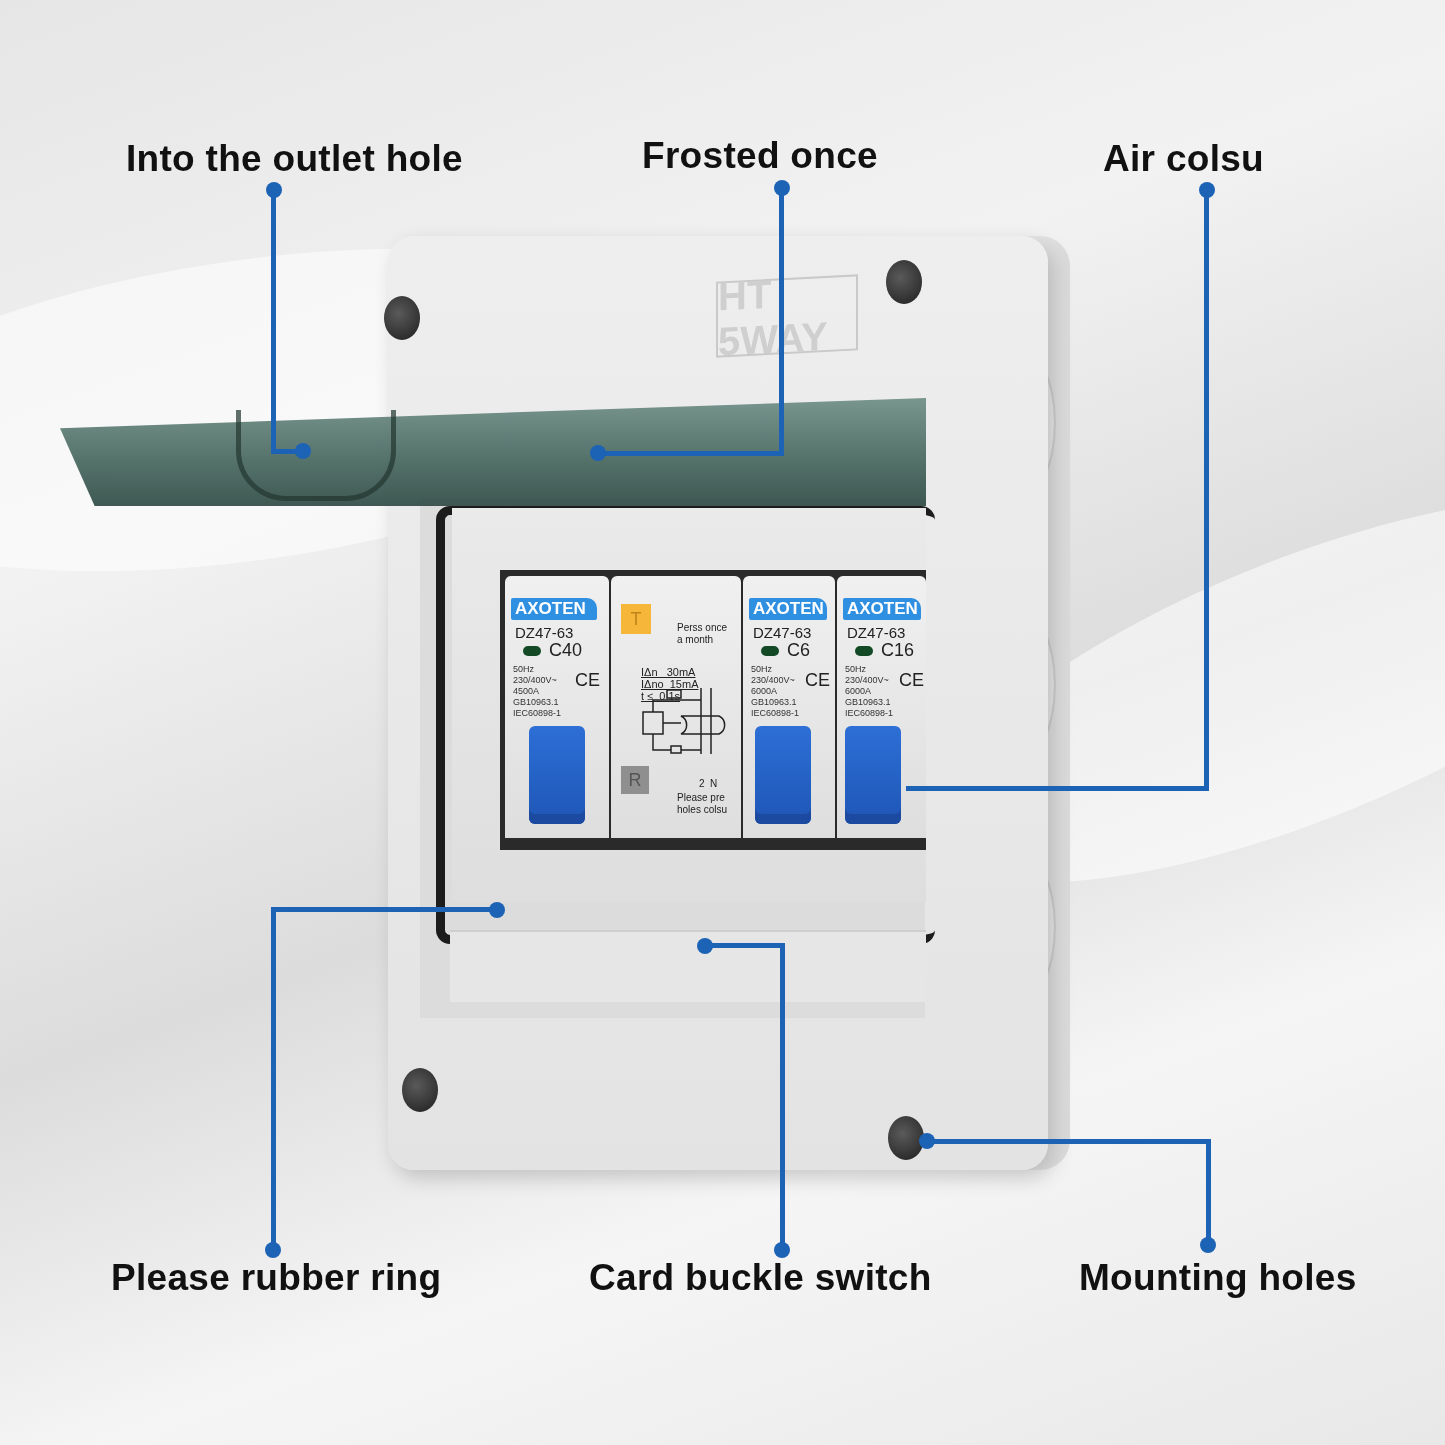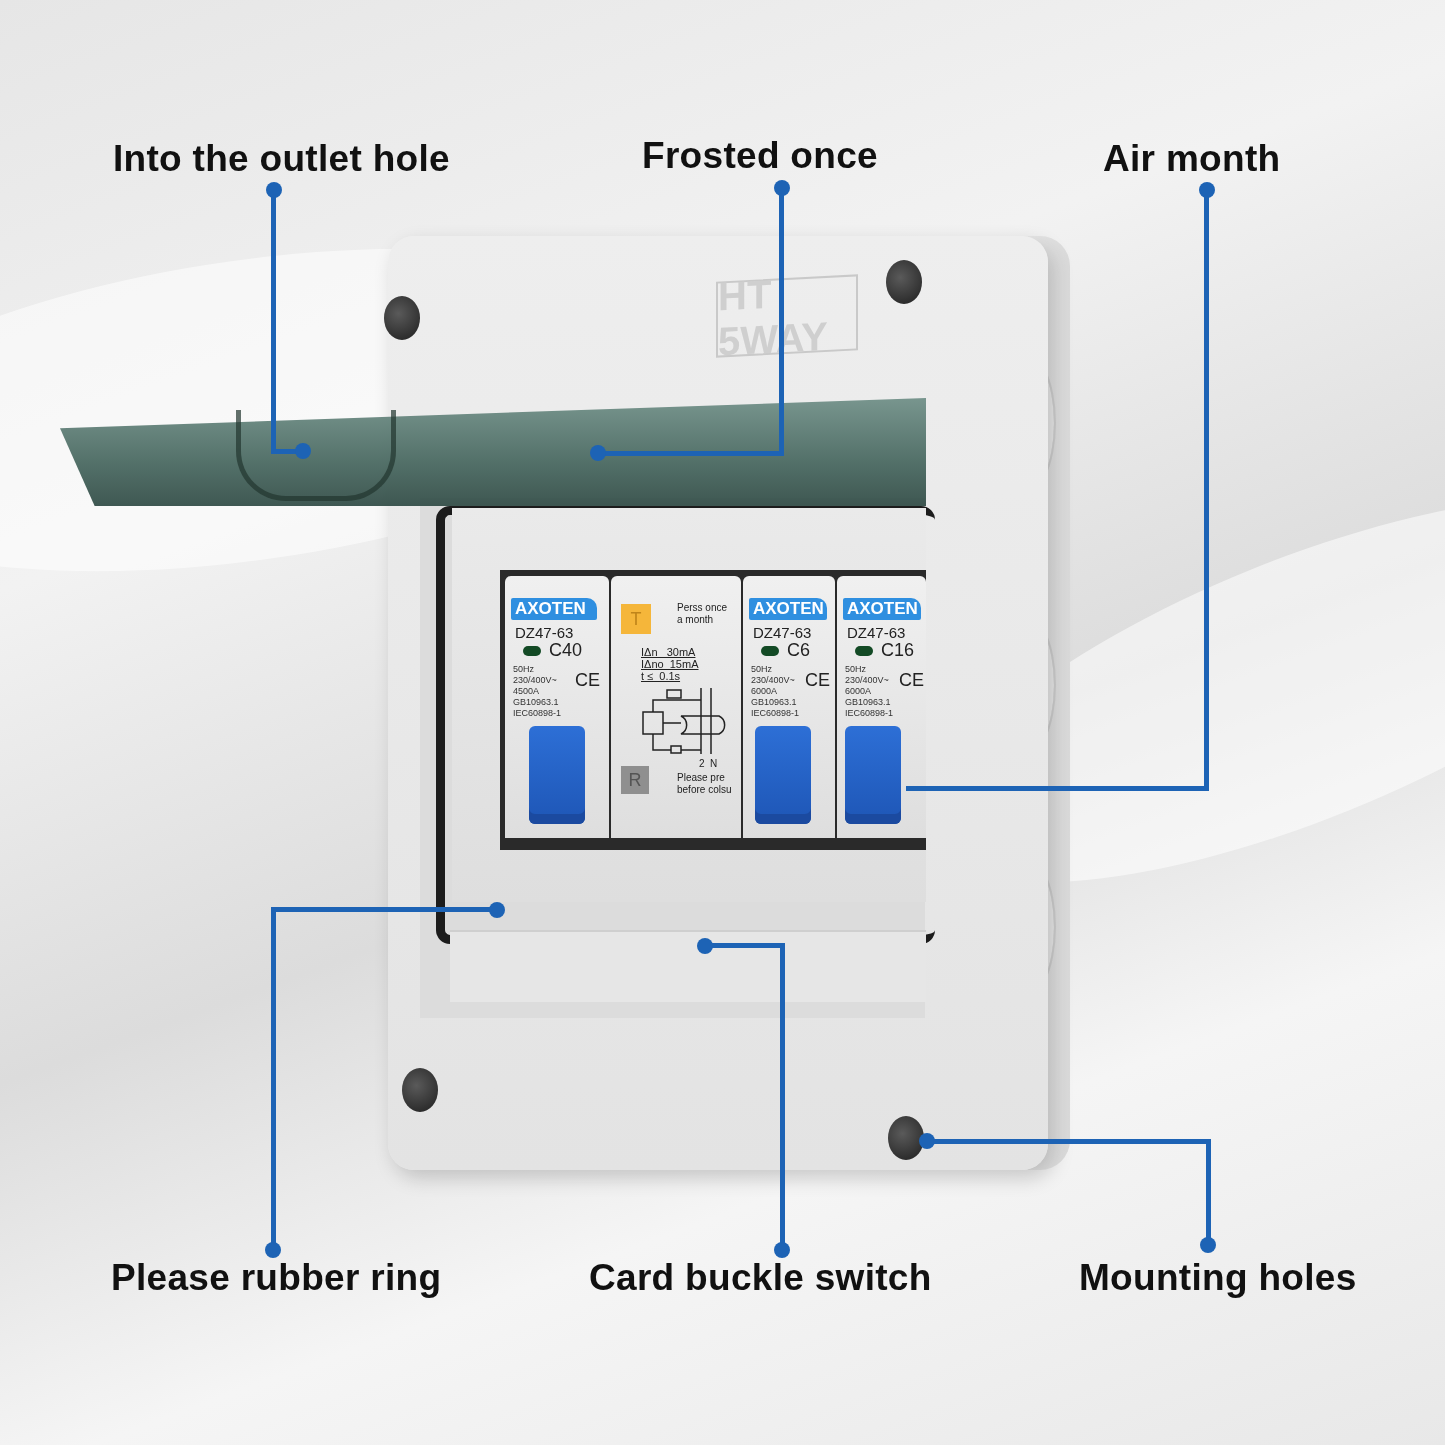--- a/index.html
+++ b/index.html
@@ -28,21 +28,21 @@
   .mcb{position:absolute;top:576px;height:262px;background:linear-gradient(180deg,#f0f0f0,#dedede);border-radius:6px 6px 0 0;overflow:hidden;}
   .brand{position:absolute;left:6px;top:22px;width:82px;height:22px;background:#2f8fe0;color:#fff;font-weight:bold;font-size:17px;display:flex;align-items:center;padding-left:4px;border-radius:2px 10px 2px 2px;}
   .model{position:absolute;left:10px;top:48px;font-size:15px;color:#222;}
   .led{position:absolute;left:18px;top:70px;width:18px;height:10px;border-radius:6px;background:#134a25;}
   .rating{position:absolute;left:44px;top:64px;font-size:18px;color:#222;}
   .specs{position:absolute;left:8px;top:88px;font-size:9px;line-height:11px;color:#333;white-space:pre;}
   .ce{position:absolute;left:70px;top:94px;font-size:18px;color:#222;}
   .handle{position:absolute;left:24px;top:150px;width:56px;height:98px;background:linear-gradient(180deg,#2d6fd6,#1e56b6);border-radius:6px;box-shadow:inset 0 -10px 0 #1b4aa0;}
   .rcd-t{position:absolute;left:10px;top:28px;width:30px;height:30px;background:#f5b63a;color:#c0851a;font-size:18px;text-align:center;line-height:30px;}
   .rcd-r{position:absolute;left:10px;top:190px;width:28px;height:28px;background:#8f8f8f;color:#555;font-size:18px;text-align:center;line-height:28px;}
-  .rcd-txt{position:absolute;font-size:10px;line-height:12px;color:#222;white-space:pre;}
+  .rcd-txt{position:absolute;font-size:10px;line-height:12px;color:#222;white-space:pre;margin-top:20px;}
 </style>
 </head>
 <body>
 
 <div class="bg-swoosh" style="left:-200px;top:260px;width:900px;height:300px;transform:rotate(-8deg);"></div>
 <div class="bg-swoosh" style="left:900px;top:560px;width:800px;height:260px;transform:rotate(-22deg);"></div>
 
 <div class="box-side">
   <div class="knock" style="left:22px;top:110px;"></div>
   <div class="knock" style="left:22px;top:372px;"></div>
@@ -84,21 +84,21 @@
 t ≤  0.1s</div>
   <svg style="position:absolute;left:30px;top:112px;" width="88" height="70">
     <rect x="2" y="24" width="20" height="22" fill="none" stroke="#222" stroke-width="1.5"></rect>
     <rect x="26" y="2" width="14" height="8" fill="none" stroke="#222" stroke-width="1.5"></rect>
     <path d="M12 24 V12 H60 M22 35 H40 M40 28 a10 10 0 0 1 0 18 H78 a10 10 0 0 0 0 -18 Z M12 46 V62 H30 M40 62 H60 V12 M70 0 V66 M60 0 V66" fill="none" stroke="#222" stroke-width="1.5"></path>
     <rect x="30" y="58" width="10" height="7" fill="none" stroke="#222" stroke-width="1.5"></rect>
   </svg>
   <div class="rcd-txt" style="left:88px;top:182px;">2  N</div>
   <div class="rcd-r">R</div>
   <div class="rcd-txt" style="left:66px;top:196px;">Please pre
-before colsu</div>
+holes colsu</div>
 </div>
 
 <div class="mcb" style="left:743px;width:92px;">
   <div class="brand" style="width:74px;">AXOTEN</div>
   <div class="model">DZ47-63</div>
   <div class="led"></div>
   <div class="rating">C6</div>
   <div class="specs">50Hz
 230/400V~
 6000A
@@ -147,18 +147,18 @@
 <div class="dot" style="left:705px;top:946px;"></div>
 <div class="line" style="left:705px;top:943px;width:80px;height:5px;"></div>
 <div class="line" style="left:780px;top:943px;width:5px;height:307px;"></div>
 <div class="dot" style="left:782px;top:1250px;"></div>
 
 <div class="dot" style="left:927px;top:1141px;"></div>
 <div class="line" style="left:927px;top:1139px;width:284px;height:5px;"></div>
 <div class="line" style="left:1206px;top:1139px;width:5px;height:106px;"></div>
 <div class="dot" style="left:1208px;top:1245px;"></div>
 
-<div class="label" style="left:113px;top:138px;">Into the outlet hole</div>
+<div class="label" style="left:126px;top:138px;">Into the outlet hole</div>
 <div class="label" style="left:642px;top:135px;">Frosted once</div>
-<div class="label" style="left:1103px;top:138px;">Air month</div>
+<div class="label" style="left:1103px;top:138px;">Air colsu</div>
 <div class="label" style="left:111px;top:1257px;">Please rubber ring</div>
 <div class="label" style="left:589px;top:1257px;">Card buckle switch</div>
 <div class="label" style="left:1047px;top:1257px;margin-left:32px;">Mounting holes</div>
 
 </body></html>

